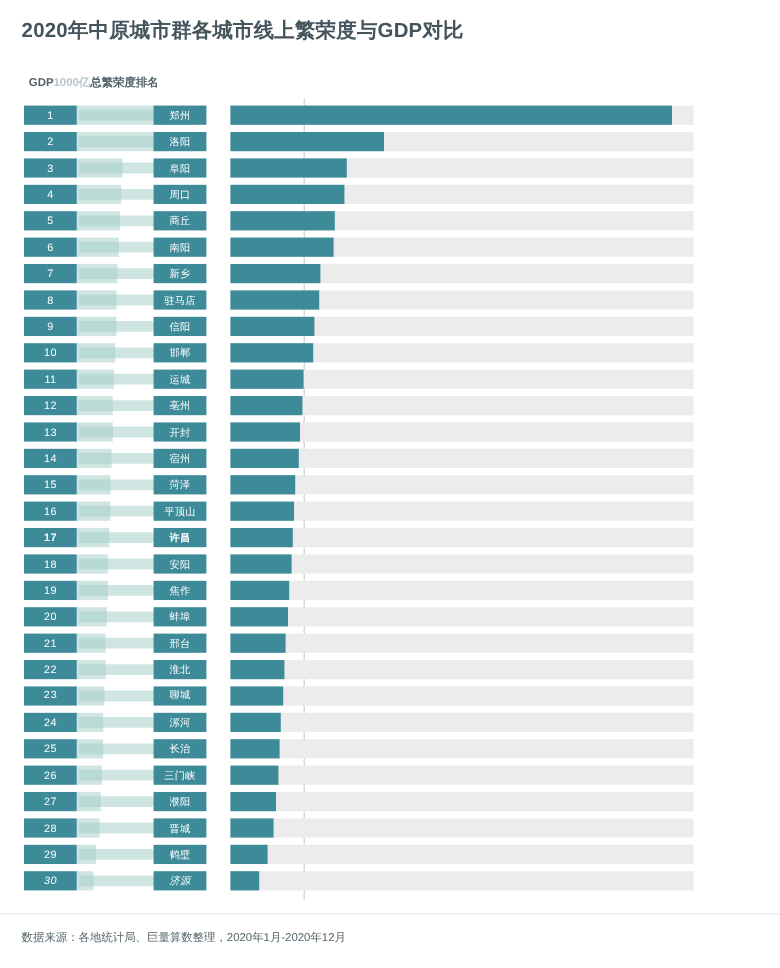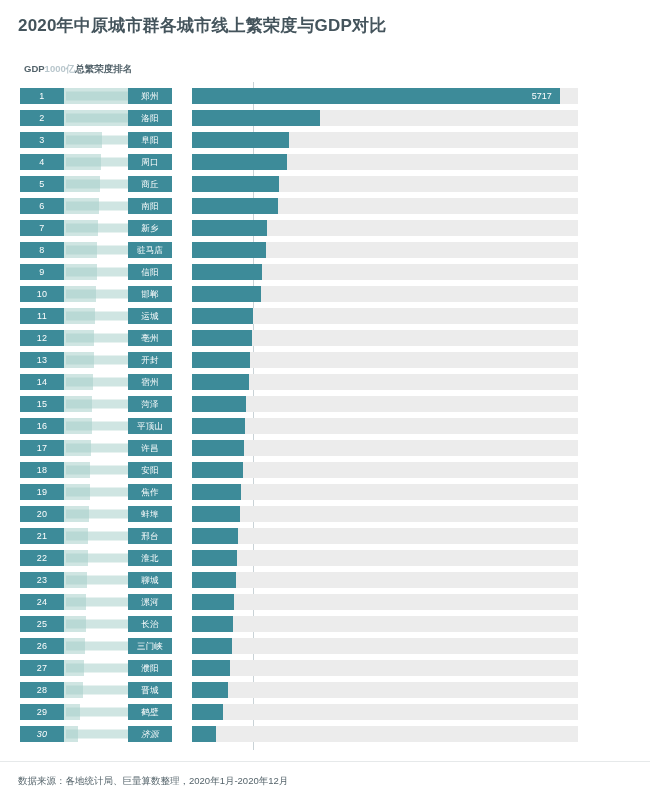--- a/index.html
+++ b/index.html
@@ -202,21 +202,20 @@
 
   <div id="gridline"></div>
 
   <div id="rows-container">
       <div class="row" style="top: 6px;">
         <div class="rank-box">1</div>
         <div class="gdp-track" style="width: 82px;"></div>
         <div class="city-box">郑州</div>
         <div class="bar-track"></div>
         <div class="bar-fill" style="width: 367.794px;"></div>
-        <div class="bar-value" style="left: 192px; width: 359.794px;">5717</div>
       </div>
       <div class="row" style="top: 28px;">
         <div class="rank-box">2</div>
         <div class="gdp-track" style="width: 75.85px;"></div>
         <div class="city-box">洛阳</div>
         <div class="bar-track"></div>
         <div class="bar-fill" style="width: 128.023px;"></div>
       </div>
       <div class="row" style="top: 50px;">
         <div class="rank-box">3</div>
@@ -309,21 +308,21 @@
         <div class="bar-track"></div>
         <div class="bar-fill" style="width: 54.04px;"></div>
       </div>
       <div class="row" style="top: 336px;">
         <div class="rank-box">16</div>
         <div class="gdp-track" style="width: 27.675px;"></div>
         <div class="city-box">平顶山</div>
         <div class="bar-track"></div>
         <div class="bar-fill" style="width: 53.3967px;"></div>
       </div>
-      <div class="row" style="top: 358px;">
+      <div class="row" style="top: 358px; font-weight: bold;">
         <div class="rank-box">17</div>
         <div class="gdp-track" style="width: 26.9917px;"></div>
         <div class="city-box">许昌</div>
         <div class="bar-track"></div>
         <div class="bar-fill" style="width: 52.11px;"></div>
       </div>
       <div class="row" style="top: 380px;">
         <div class="rank-box">18</div>
         <div class="gdp-track" style="width: 26.3083px;"></div>
         <div class="city-box">安阳</div>
@@ -351,21 +350,21 @@
         <div class="bar-track"></div>
         <div class="bar-fill" style="width: 46.32px;"></div>
       </div>
       <div class="row" style="top: 468px;">
         <div class="rank-box">22</div>
         <div class="gdp-track" style="width: 23.575px;"></div>
         <div class="city-box">淮北</div>
         <div class="bar-track"></div>
         <div class="bar-fill" style="width: 45.0333px;"></div>
       </div>
-      <div class="row" style="top: 490px;">
+      <div class="row" style="top: 490px; font-family: Liberation Mono, monospace;">
         <div class="rank-box">23</div>
         <div class="gdp-track" style="width: 22.8917px;"></div>
         <div class="city-box">聊城</div>
         <div class="bar-track"></div>
         <div class="bar-fill" style="width: 44.39px;"></div>
       </div>
       <div class="row" style="top: 512px; padding-left: 37px;">
         <div class="rank-box">24</div>
         <div class="gdp-track" style="width: 22.2083px;"></div>
         <div class="city-box">漯河</div>

